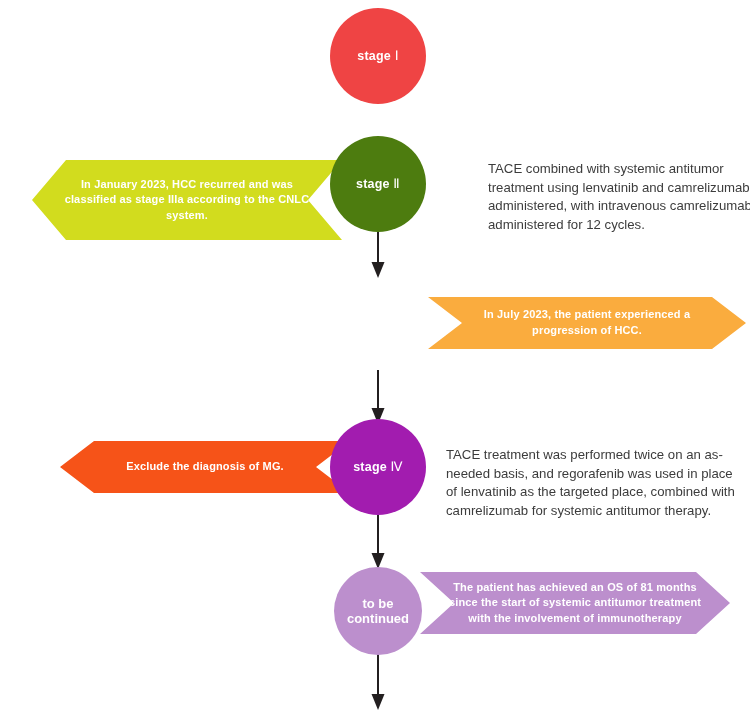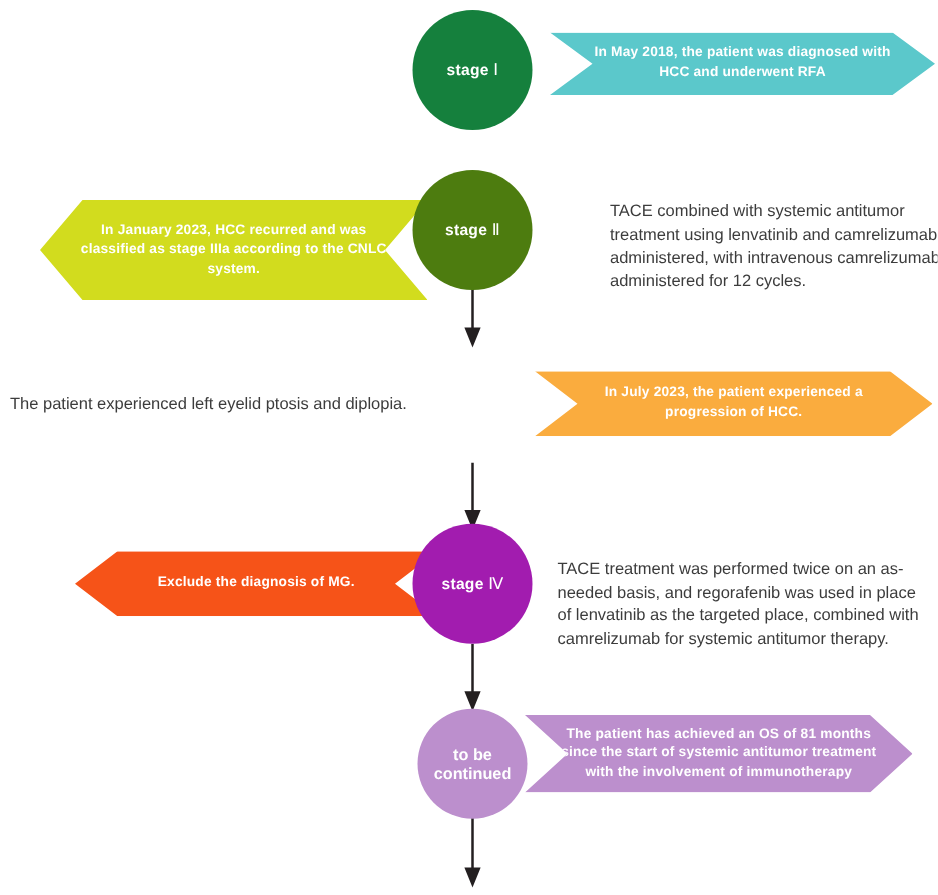--- a/index.html
+++ b/index.html
@@ -94,39 +94,35 @@
   <svg class="arrow" style="left:363px;top:515px;" width="30" height="56" viewBox="0 0 30 56">
     <line x1="15" y1="0" x2="15" y2="42" stroke="#231f20" stroke-width="2"></line>
     <polygon points="15,54 8.5,38 21.5,38" fill="#231f20"></polygon>
   </svg>
 
   <svg class="arrow" style="left:363px;top:648px;" width="30" height="64" viewBox="0 0 30 64">
     <line x1="15" y1="0" x2="15" y2="50" stroke="#231f20" stroke-width="2"></line>
     <polygon points="15,62 8.5,46 21.5,46" fill="#231f20"></polygon>
   </svg>
 
-  <div class="ribbon rib-right" style="left:440px;top:26px;width:308px;height:50px;background:#5BC8CB;">
-    <span class="rtxt">In May 2018, the patient was diagnosed with HCC and underwent RFA</span>
-  </div>
 
-  <div class="node node-stage" style="left:330px;top:8px;width:96px;height:96px;background:#15803d;">
+  <div class="node node-stage" style="left:330px;top:8px;width:96px;height:96px;background:#ef4444;">
     <span class="lbl"><span>stage</span>&nbsp;<span class="rn">Ⅰ</span></span>
   </div>
 
   <div class="ribbon rib-left" style="left:32px;top:160px;width:310px;height:80px;background:#D2DC1E;">
     <span class="rtxt">In January 2023, HCC recurred and was classified as stage IIIa according to the CNLC system.</span>
   </div>
 
   <div class="node node-stage" style="left:330px;top:136px;width:96px;height:96px;background:#4d7c0f;">
     <span class="lbl"><span>stage</span>&nbsp;<span class="rn">Ⅱ</span></span>
   </div>
 
   <div class="para para-left" style="left:446px;top:160px;width:292px;margin-left:42px;">TACE combined with systemic antitumor treatment using lenvatinib and camrelizumab was administered, with intravenous camrelizumab administered for 12 cycles.</div>
 
-  <div class="para para-left" style="left:8px;top:314px;width:330px;">The patient experienced left eyelid ptosis and diplopia.</div>
 
 
   <div class="ribbon rib-right" style="left:428px;top:297px;width:318px;height:52px;background:#FAAC3E;">
     <span class="rtxt">In July 2023, the patient experienced a progression of HCC.</span>
   </div>
 
   <div class="ribbon rib-left" style="left:60px;top:441px;width:290px;height:52px;background:#F65318;">
     <span class="rtxt">Exclude the diagnosis of MG.</span>
   </div>
 

